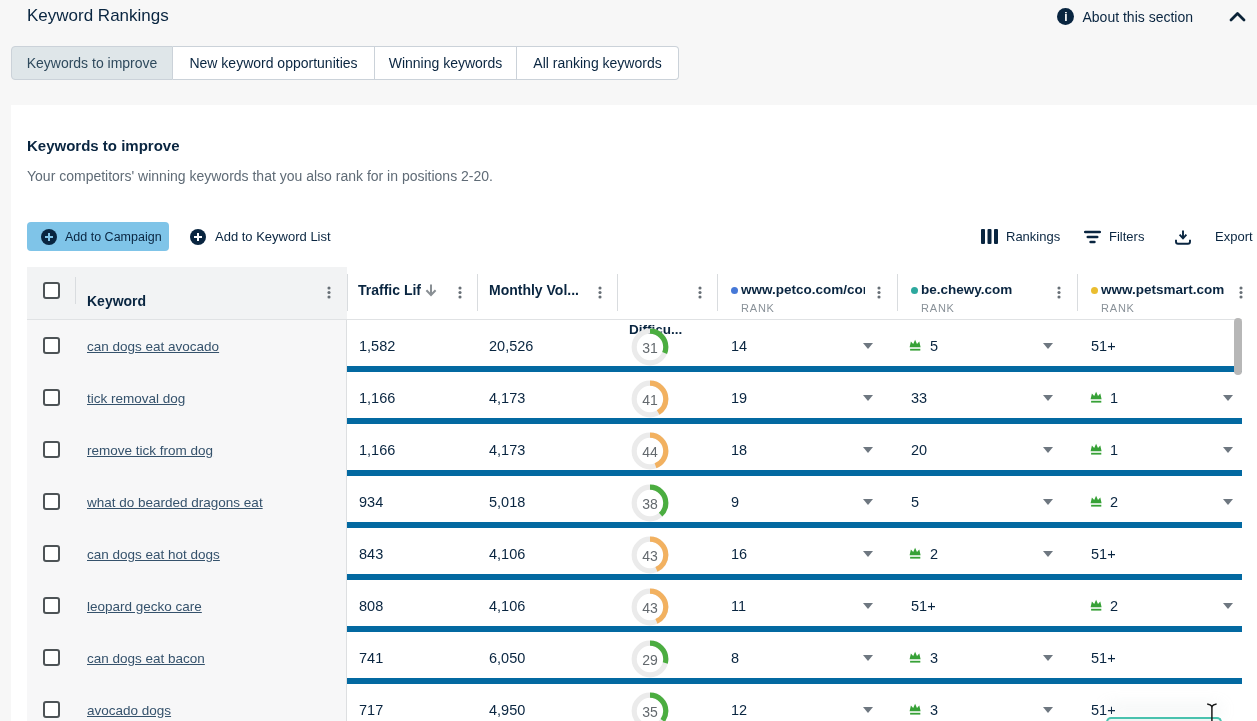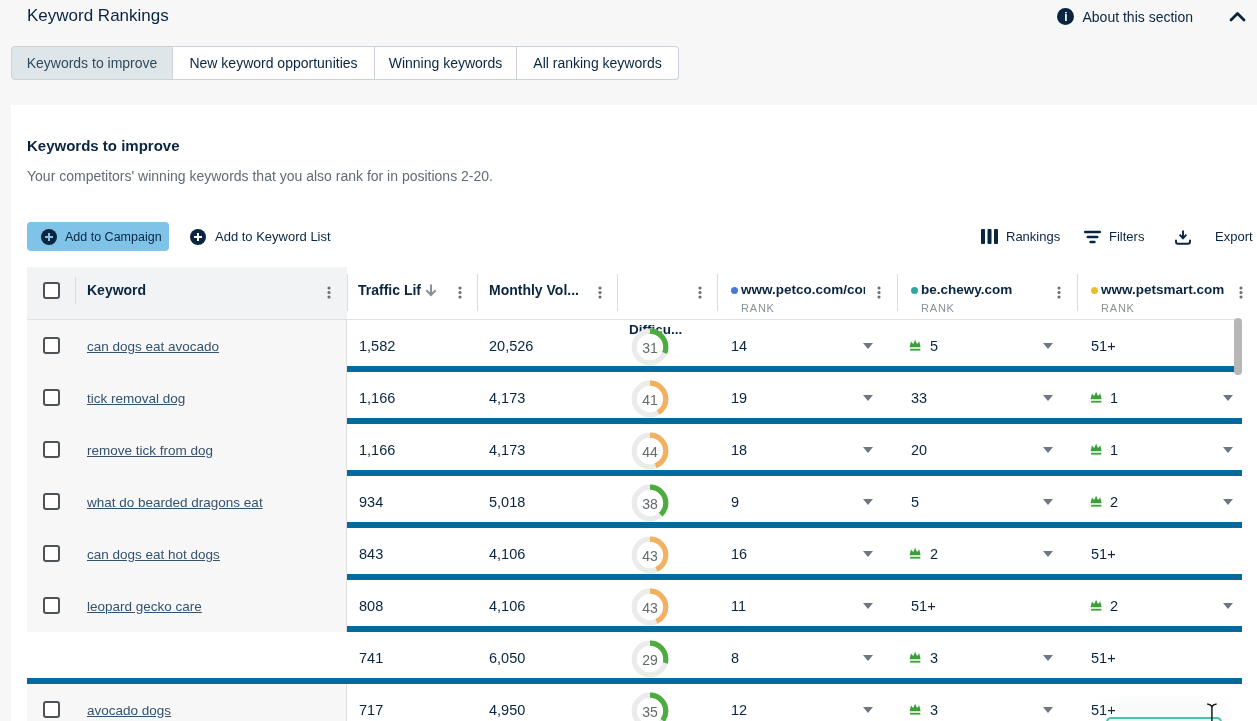--- a/index.html
+++ b/index.html
@@ -116,21 +116,21 @@
         </g>
       </svg>
       <span>Export</span>
     </div>
 
     <div id="tbl" class="abs">
 
       <div class="hdr" style="left:0; width:320px; background:#f2f3f4;">
         <div class="cb" style="top:15px;"></div>
         <div class="vsep" style="left:48px; top:10px; height:27px;"></div>
-        <div class="hdr-label abs" style="left:60px; top:15px;">Keyword</div>
+        <div class="hdr-label abs" style="left:60px; top:26px;">Keyword</div>
         <svg class="kebab" style="left:300px;" width="4" height="13">
           <g fill="#676f76">
             <circle cx="2" cy="2" r="1.55"></circle>
             <circle cx="2" cy="6.5" r="1.55"></circle>
             <circle cx="2" cy="11" r="1.55"></circle>
           </g>
         </svg>
       </div>
       <div class="hdr" style="left:320px; width:130px;">
         <div class="hdr-label abs" style="left:11px; top:15px; width:63px; overflow:hidden;">Traffic Lif</div>
@@ -342,20 +342,24 @@
           <div class="caret" style="left:836px;"></div>
           <div class="num abs" style="left:884px; top:18px;">51+</div>
           <svg class="crown" style="left:1063px;" width="13" height="13" viewBox="0 0 13 13">
             <path fill="#37a137" d="M0.6 8.2 L1.9 2.6 L4.2 5 L6.1 0.7 L8 5 L10.3 2.6 L11.6 8.2 Z"></path>
             <rect fill="#37a137" x="1.1" y="9.8" width="10.2" height="1.8"></rect>
           </svg>
           <div class="num abs" style="left:1083px; top:18px;">2</div>
           <div class="caret" style="left:1196px;"></div>
         </div>
         <div class="row" style="top:365px;">
+          <div class="cell kwcell">
+            <div class="cb"></div>
+            <a class="kw" href="#">can dogs eat bacon</a>
+          </div>
           <div class="num abs" style="left:332px; top:18px;">741</div>
           <div class="num abs" style="left:462px; top:18px;">6,050</div>
           <svg class="donut" width="38" height="38" viewBox="0 0 38 38">
             <circle cx="19" cy="19" r="15.8" fill="none" stroke="#ebebeb" stroke-width="5.2"></circle>
             <circle cx="19" cy="19" r="15.8" fill="none" stroke="#4bad40" stroke-width="5.2" stroke-dasharray="28.789555077496864 99.27432785343747" transform="rotate(-90 19 19)"></circle>
             <text x="19" y="24.5" text-anchor="middle" font-size="14" fill="#63696e" font-family="Liberation Sans">29</text>
           </svg>
           <div class="num abs" style="left:704px; top:18px;">8</div>
           <div class="caret" style="left:836px;"></div>
           <svg class="crown" style="left:882px;" width="13" height="13" viewBox="0 0 13 13">

